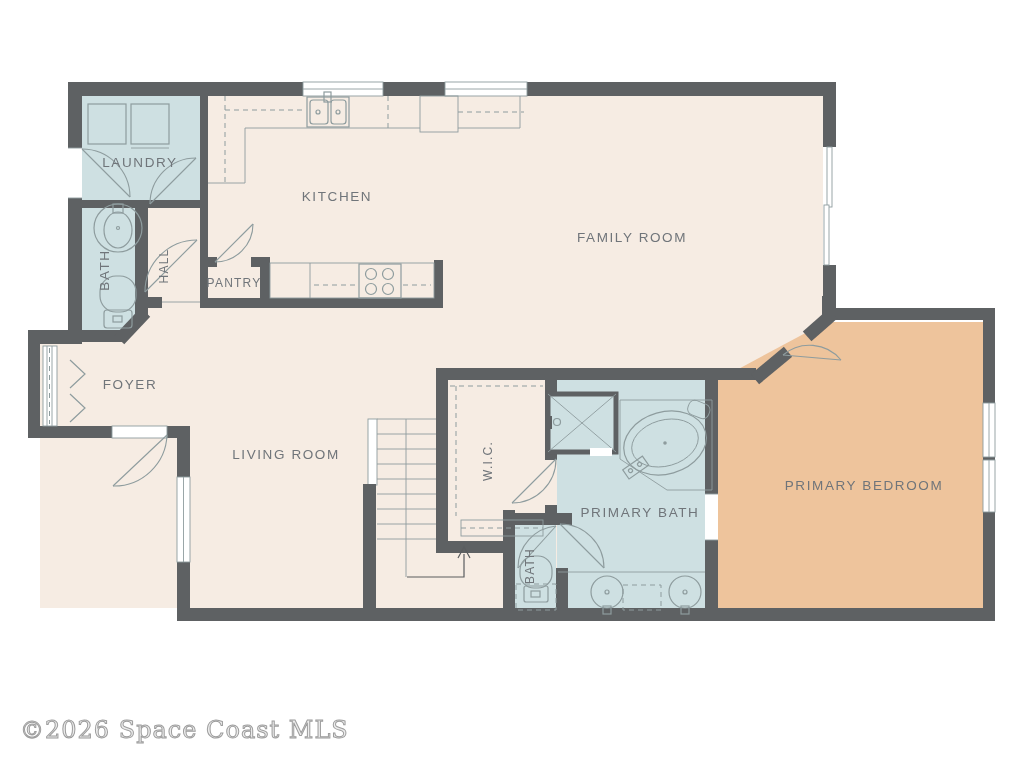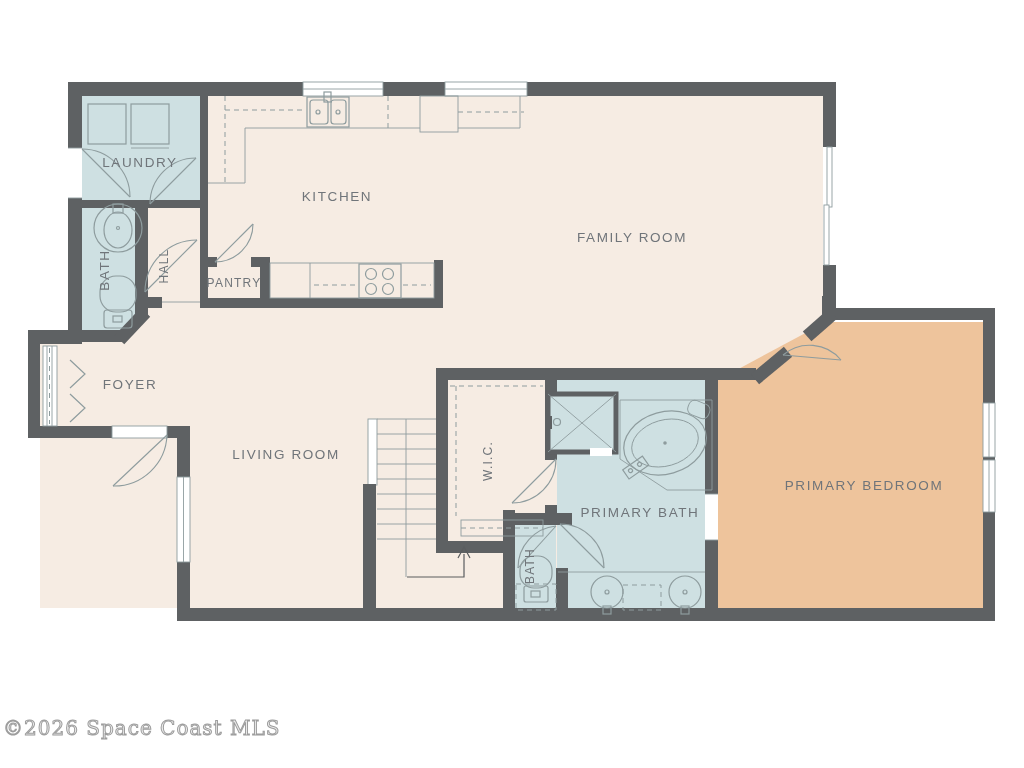--- a/index.html
+++ b/index.html
@@ -26,22 +26,22 @@
   .fxthin{stroke:var(--fixture);stroke-width:0.9;fill:none;}
   .dash{stroke:var(--fixture);stroke-width:1;fill:none;stroke-dasharray:5 4;}
   .win{fill:#ffffff;stroke:var(--fixture);stroke-width:0.9;}
   .winline{stroke:var(--fixture);stroke-width:0.9;}
   .door{stroke:var(--fixture);stroke-width:1.1;fill:none;}
   .arrow{stroke:#5a5d5f;stroke-width:1.2;fill:none;}
   .arrowhead{fill:none;stroke:#5a5d5f;stroke-width:1.2;}
   .lbl{fill:var(--label);font-family:"Liberation Sans",sans-serif;font-size:13.5px;
        letter-spacing:1.6px;text-anchor:middle;}
   .lbl-sm{font-size:12px;letter-spacing:1.2px;}
-  .watermark{position:absolute;left:3px;top:716px;font-family:"DejaVu Serif",serif;
-       font-size:20px;letter-spacing:1px;color:rgba(150,150,150,0.18);
+  .watermark{position:absolute;left:20px;top:716px;font-family:"DejaVu Serif",serif;
+       font-size:24px;letter-spacing:1px;color:rgba(150,150,150,0.18);
        -webkit-text-stroke:1px #9d9d9d;white-space:nowrap;}
   .disclaimer{position:absolute;left:299px;top:735px;font-family:"Liberation Sans",sans-serif;
        font-size:9.3px;color:var(--disclaimer);letter-spacing:0.15px;white-space:nowrap;}
 </style>
 </head>
 <body>
 
 <div class="page">
 
 <svg width="1024" height="768" viewBox="0 0 1024 768">

